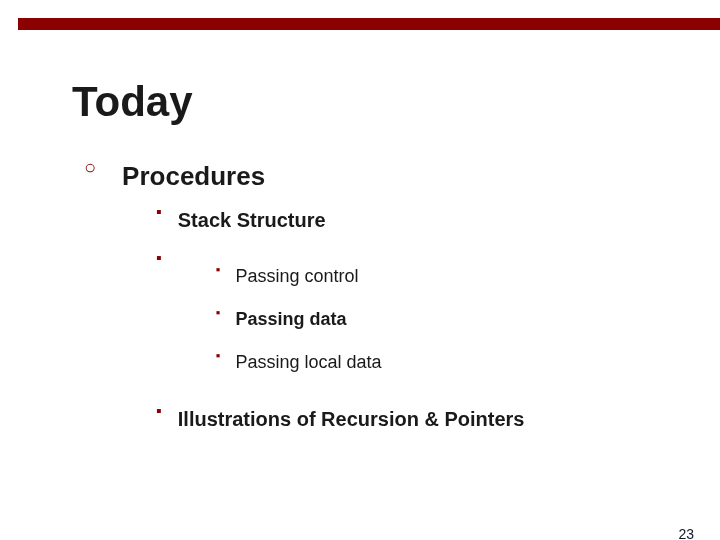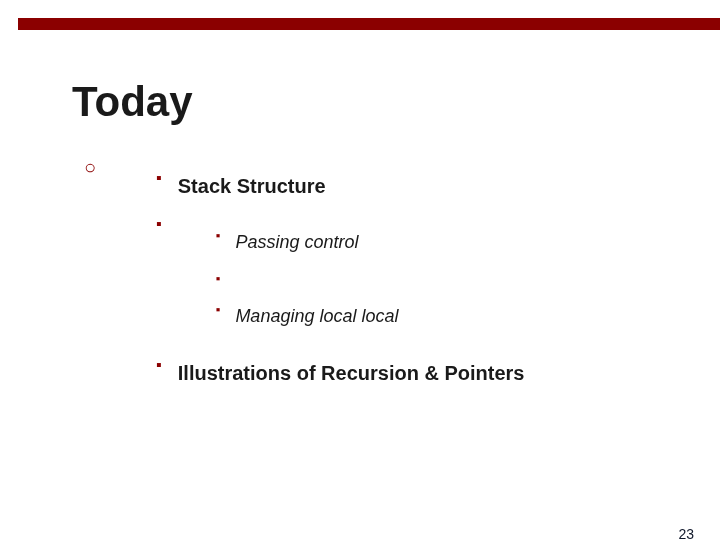--- a/index.html
+++ b/index.html
@@ -106,21 +106,20 @@
       font-size: 13px;
       margin-right: 9px;
       margin-top: 4px;
       flex-shrink: 0;
     }
 
     .sub-sub-item-label {
       font-size: 18px;
       color: #1a1a1a;
       line-height: 1.4;
-      font-style: italic;
     }
 
     .passing-data {
       font-weight: bold;
     }
 
     .page-number {
       position: absolute;
       bottom: 4px;
       right: 32px;
@@ -135,20 +134,21 @@
 
 <div class="slide-content">
 
   <h1 class="title">Today</h1>
 
   <ul class="main-list">
 
     <li class="main-item">
       <span class="bullet-circle">○</span>
       <div>
+        <span class="main-item-label">Procedures</span>
 
         <ul class="sub-list">
 
           <li class="sub-item">
             <span class="sub-bullet">▪</span>
             <span class="sub-item-label">Stack Structure</span>
           </li>
 
           <li class="sub-item">
             <span class="sub-bullet">▪</span>
@@ -156,25 +156,26 @@
 
               <ul class="sub-sub-list">
 
                 <li class="sub-sub-item">
                   <span class="sub-sub-bullet">▪</span>
                   <span class="sub-sub-item-label">Passing control</span>
                 </li>
 
                 <li class="sub-sub-item">
                   <span class="sub-sub-bullet">▪</span>
+                  <span class="sub-sub-item-label passing-data">Passing data</span>
                 </li>
 
                 <li class="sub-sub-item">
                   <span class="sub-sub-bullet">▪</span>
-                  <span class="sub-sub-item-label">Managing local local</span>
+                  <span class="sub-sub-item-label">Passing local data</span>
                 </li>
 
               </ul>
             </div>
           </li>
 
           <li class="sub-item">
             <span class="sub-bullet">▪</span>
             <span class="sub-item-label">Illustrations of Recursion &amp; Pointers</span>
           </li>

